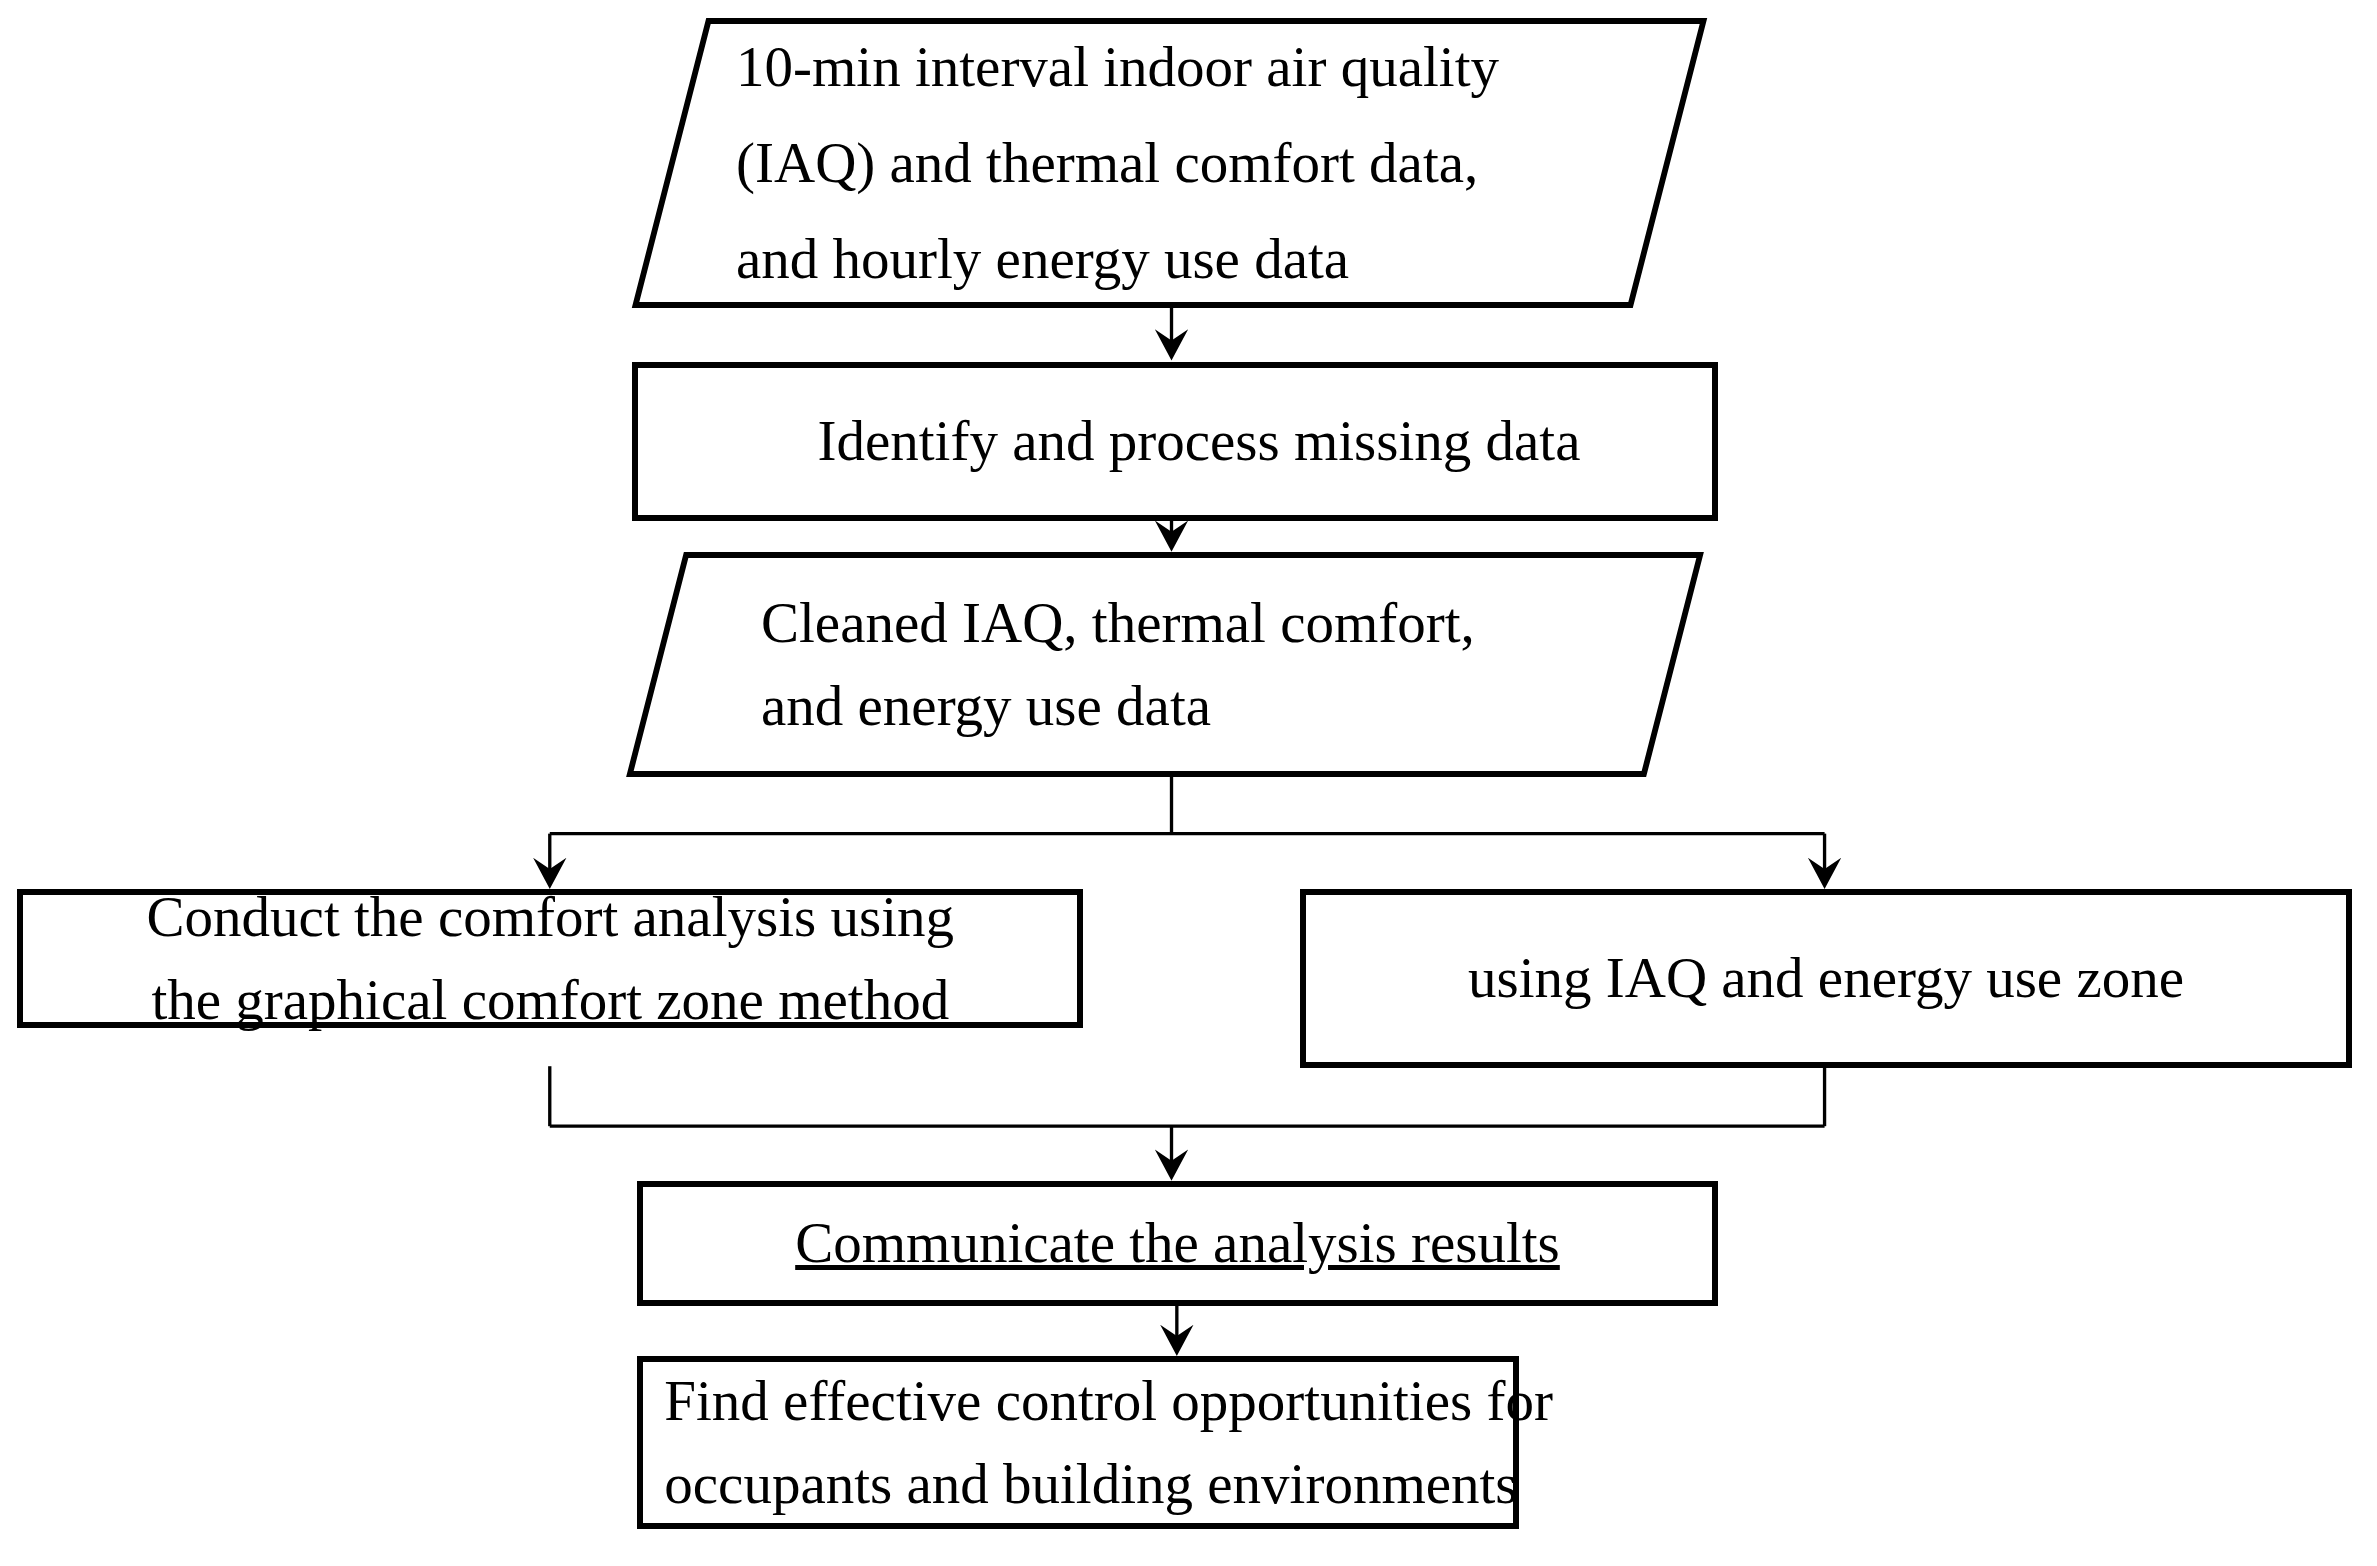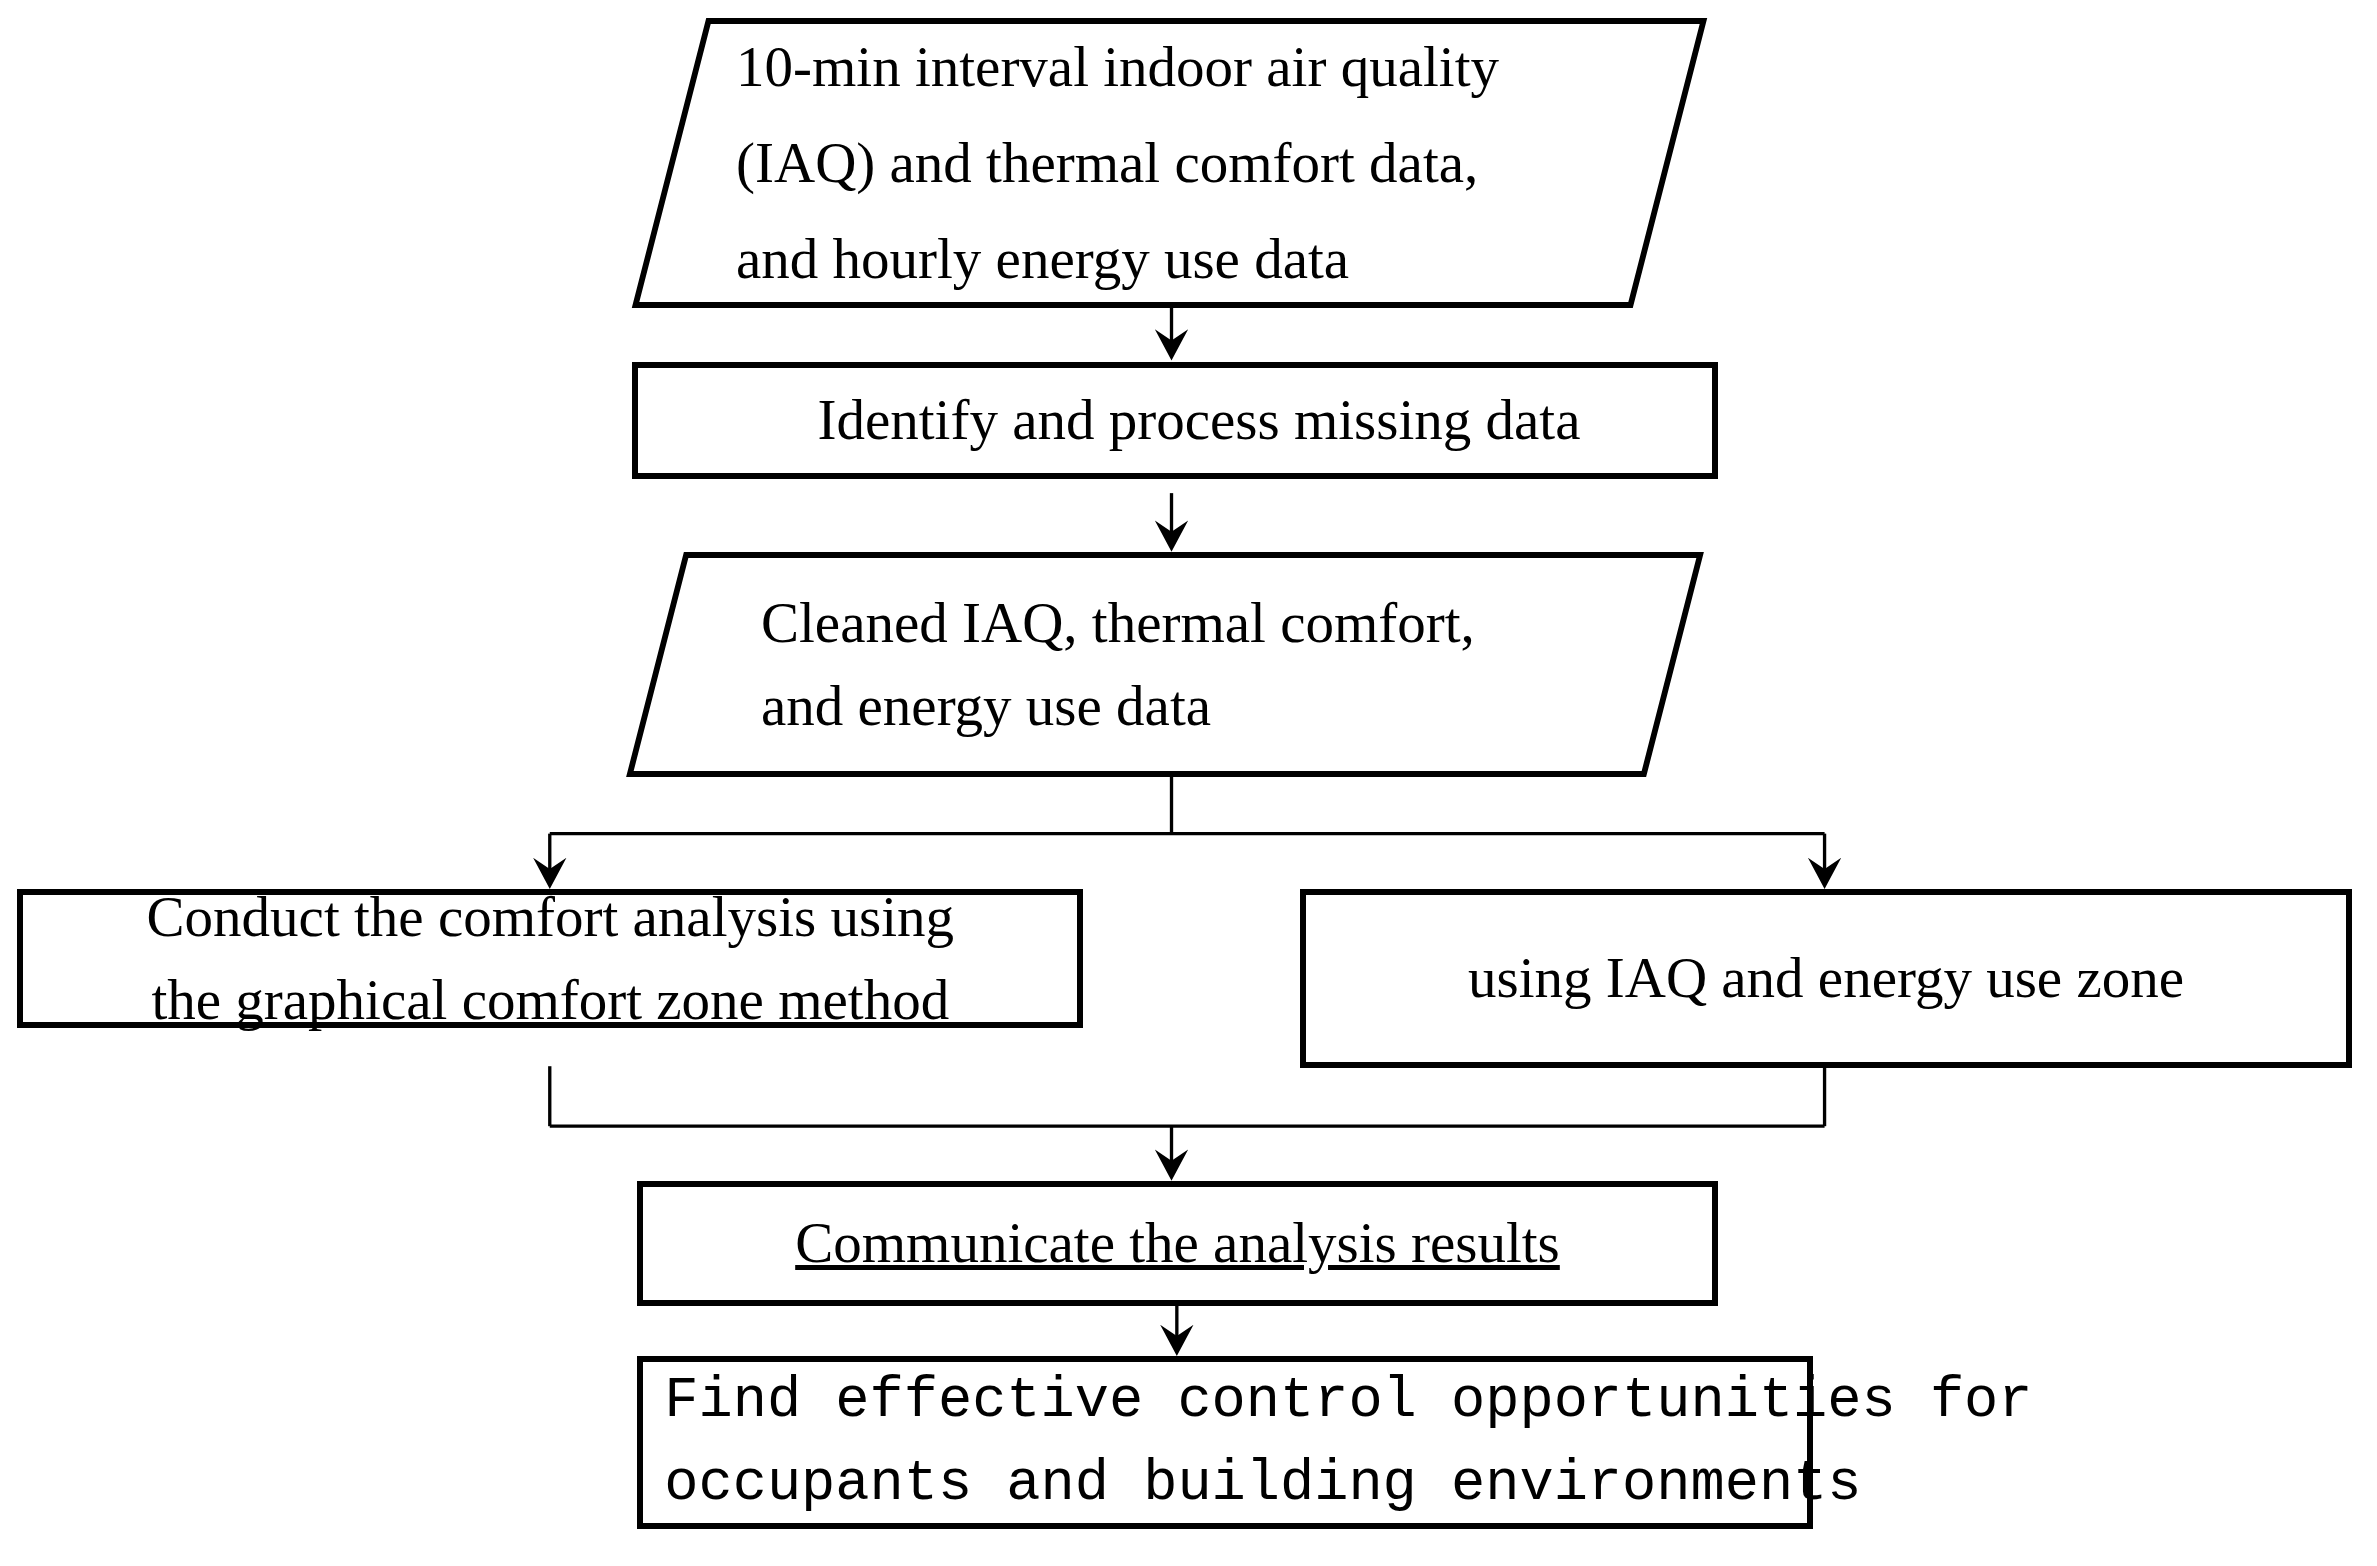--- a/index.html
+++ b/index.html
@@ -91,21 +91,21 @@
   </svg>
 
   <div class="node para lefted" style="left:669px; top:18px; width:1001px; height:290px;">
     <div class="content pad-a loose">
       <span class="line">10-min interval indoor air quality</span>
       <span class="line">(IAQ) and thermal comfort data,</span>
       <span class="line">and hourly energy use data</span>
     </div>
   </div>
 
-  <div class="node centered" style="left:632px; top:362px; width:1086px; height:117px;padding-left:48px;">
+  <div class="node centered" style="left:632px; top:362px; width:1086px; height:159px;padding-left:48px;">
     <span class="line">Identify and process missing data</span>
   </div>
 
   <div class="node para lefted" style="left:655px; top:552px; width:1020px; height:225px;">
     <div class="content pad-c tight">
       <span class="line">Cleaned IAQ, thermal comfort,</span>
       <span class="line">and energy use data</span>
     </div>
   </div>
 
@@ -115,19 +115,19 @@
   </div>
 
   <div class="node centered tight" style="left:1300px; top:889px; width:1052px; height:179px;">
     <span class="line">using IAQ and energy use zone</span>
   </div>
 
   <div class="node centered" style="left:637px; top:1181px; width:1081px; height:125px;text-decoration:underline;">
     <span class="line">Communicate the analysis results</span>
   </div>
 
-  <div class="node lefted pad-g tight" style="left:637px; top:1356px; width:1176px; height:173px;font-family:Liberation Mono, monospace;">
+  <div class="node lefted pad-g tight" style="left:637px; top:1356px; width:882px; height:173px;">
     <span class="line">Find effective control opportunities for</span>
     <span class="line">occupants and building environments</span>
   </div>
 
 </div>
 
 
 </body></html>

